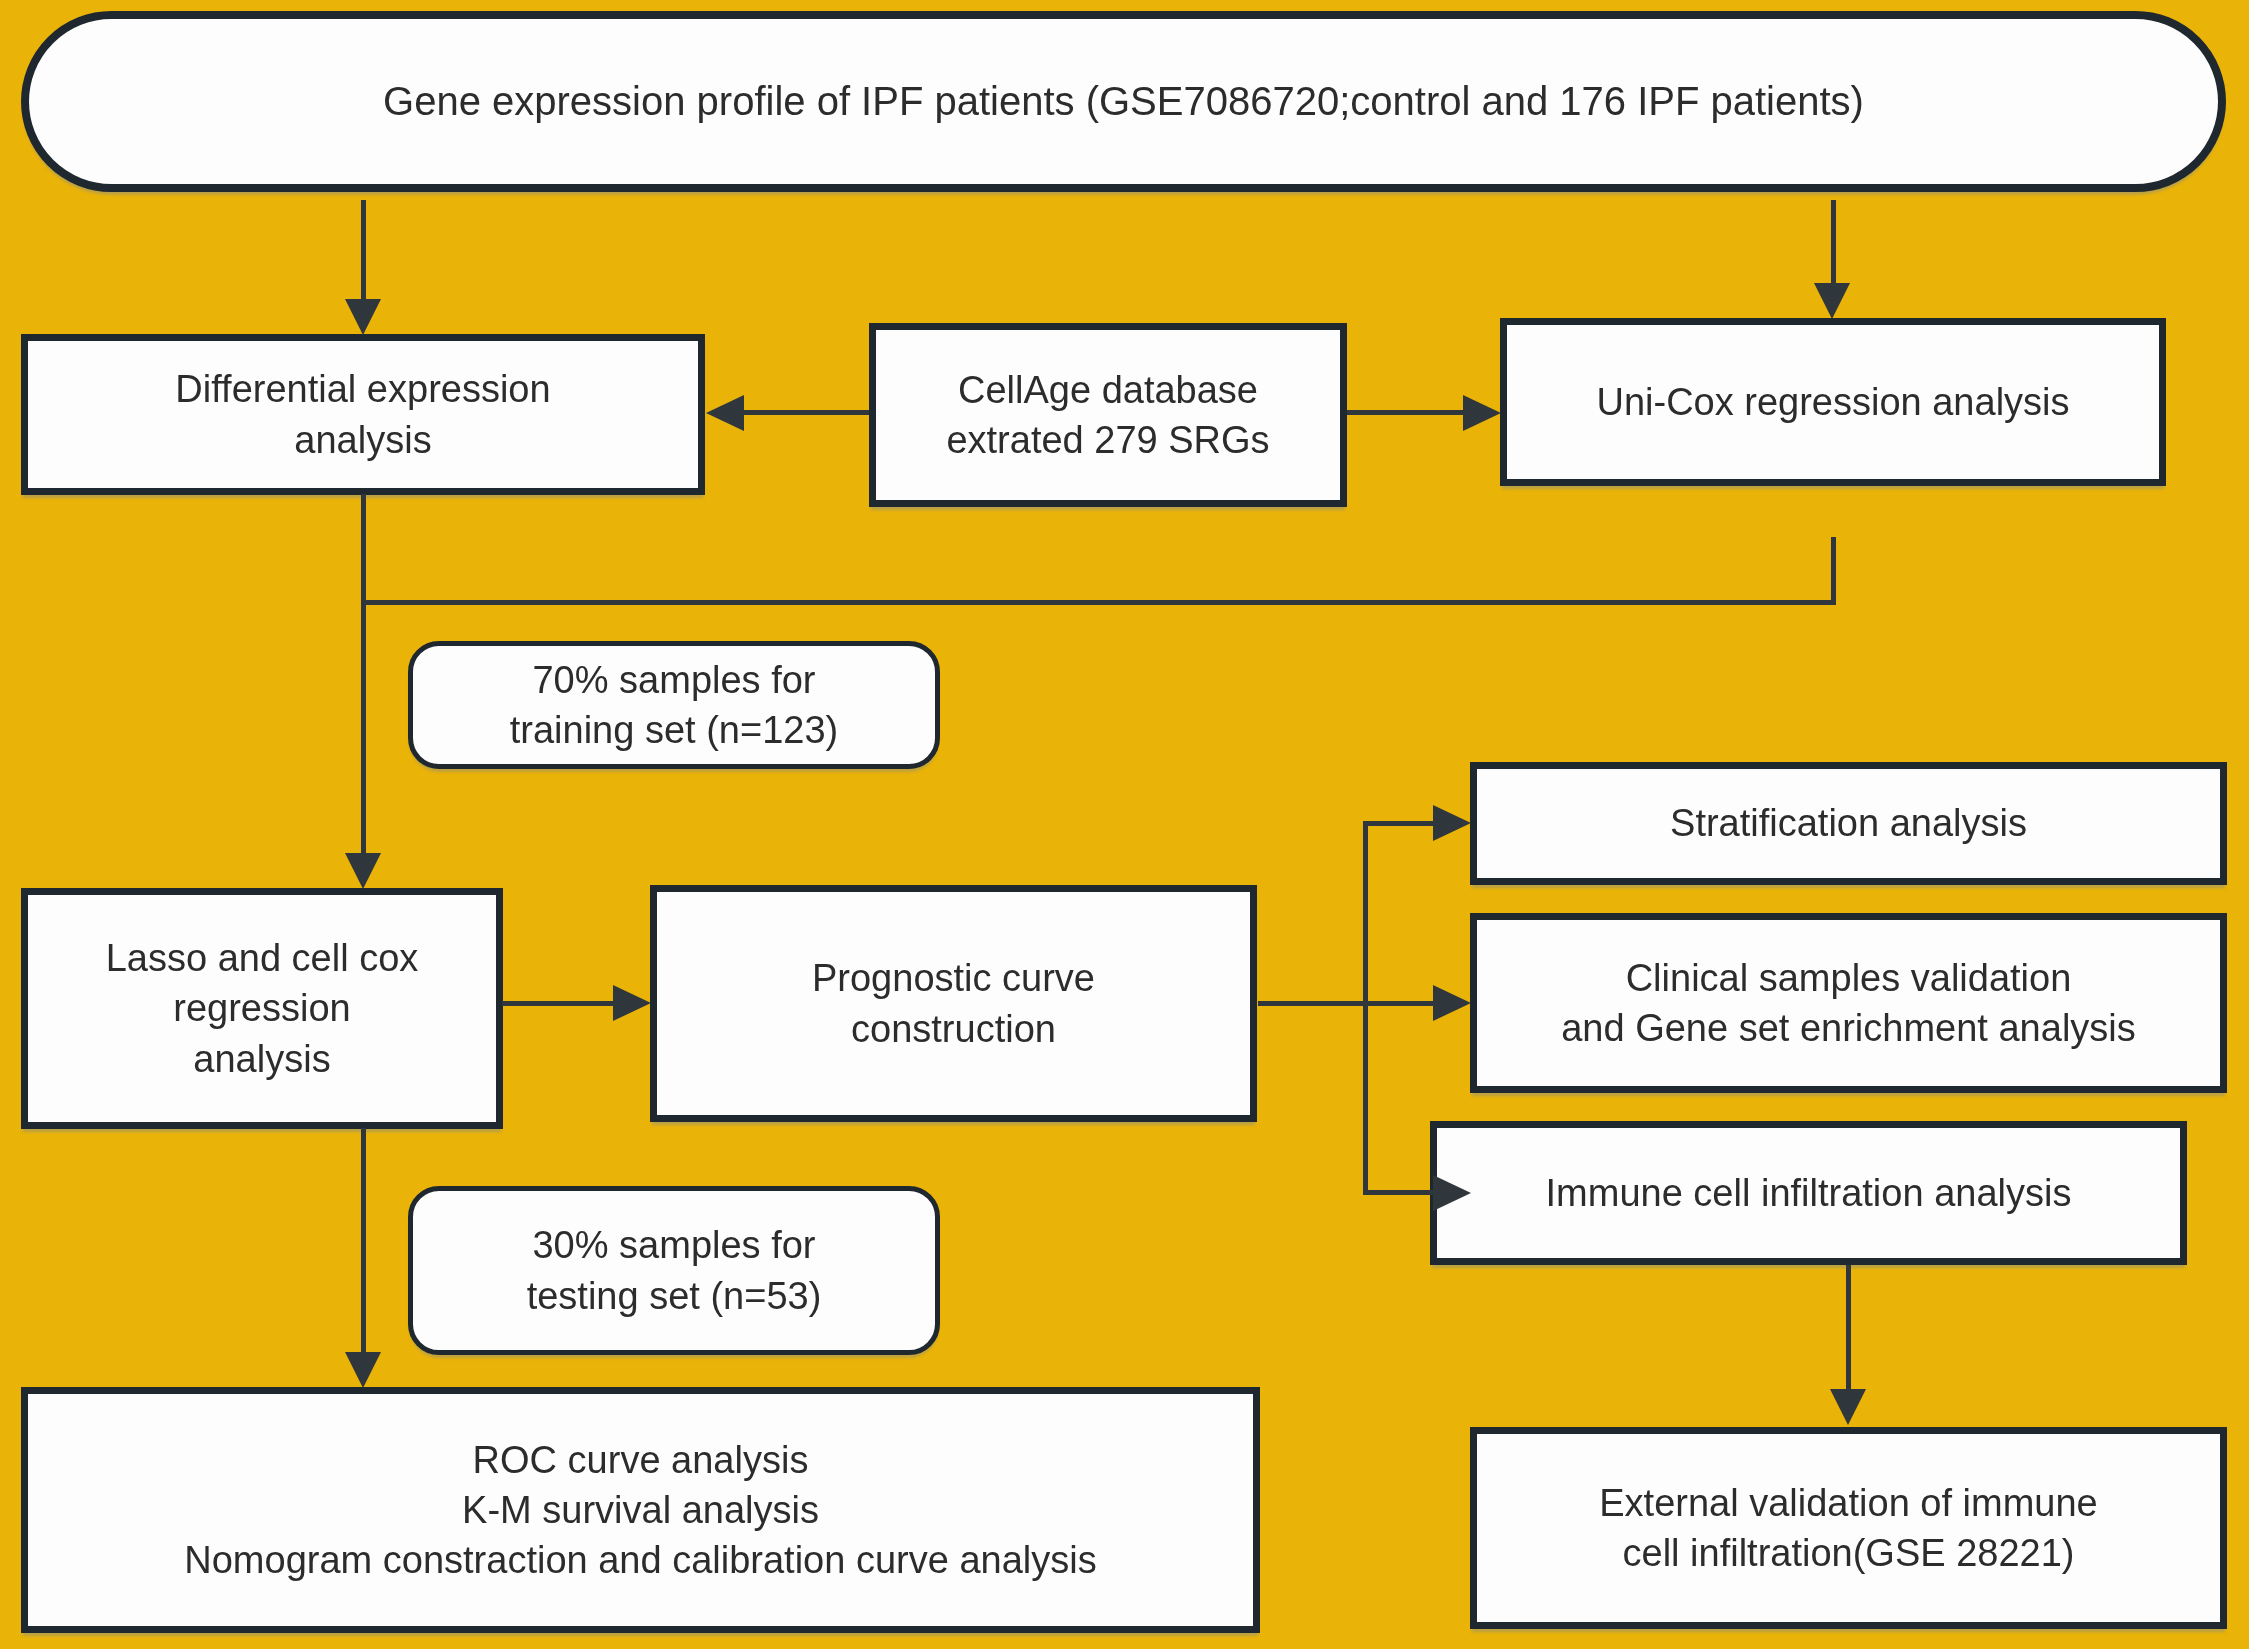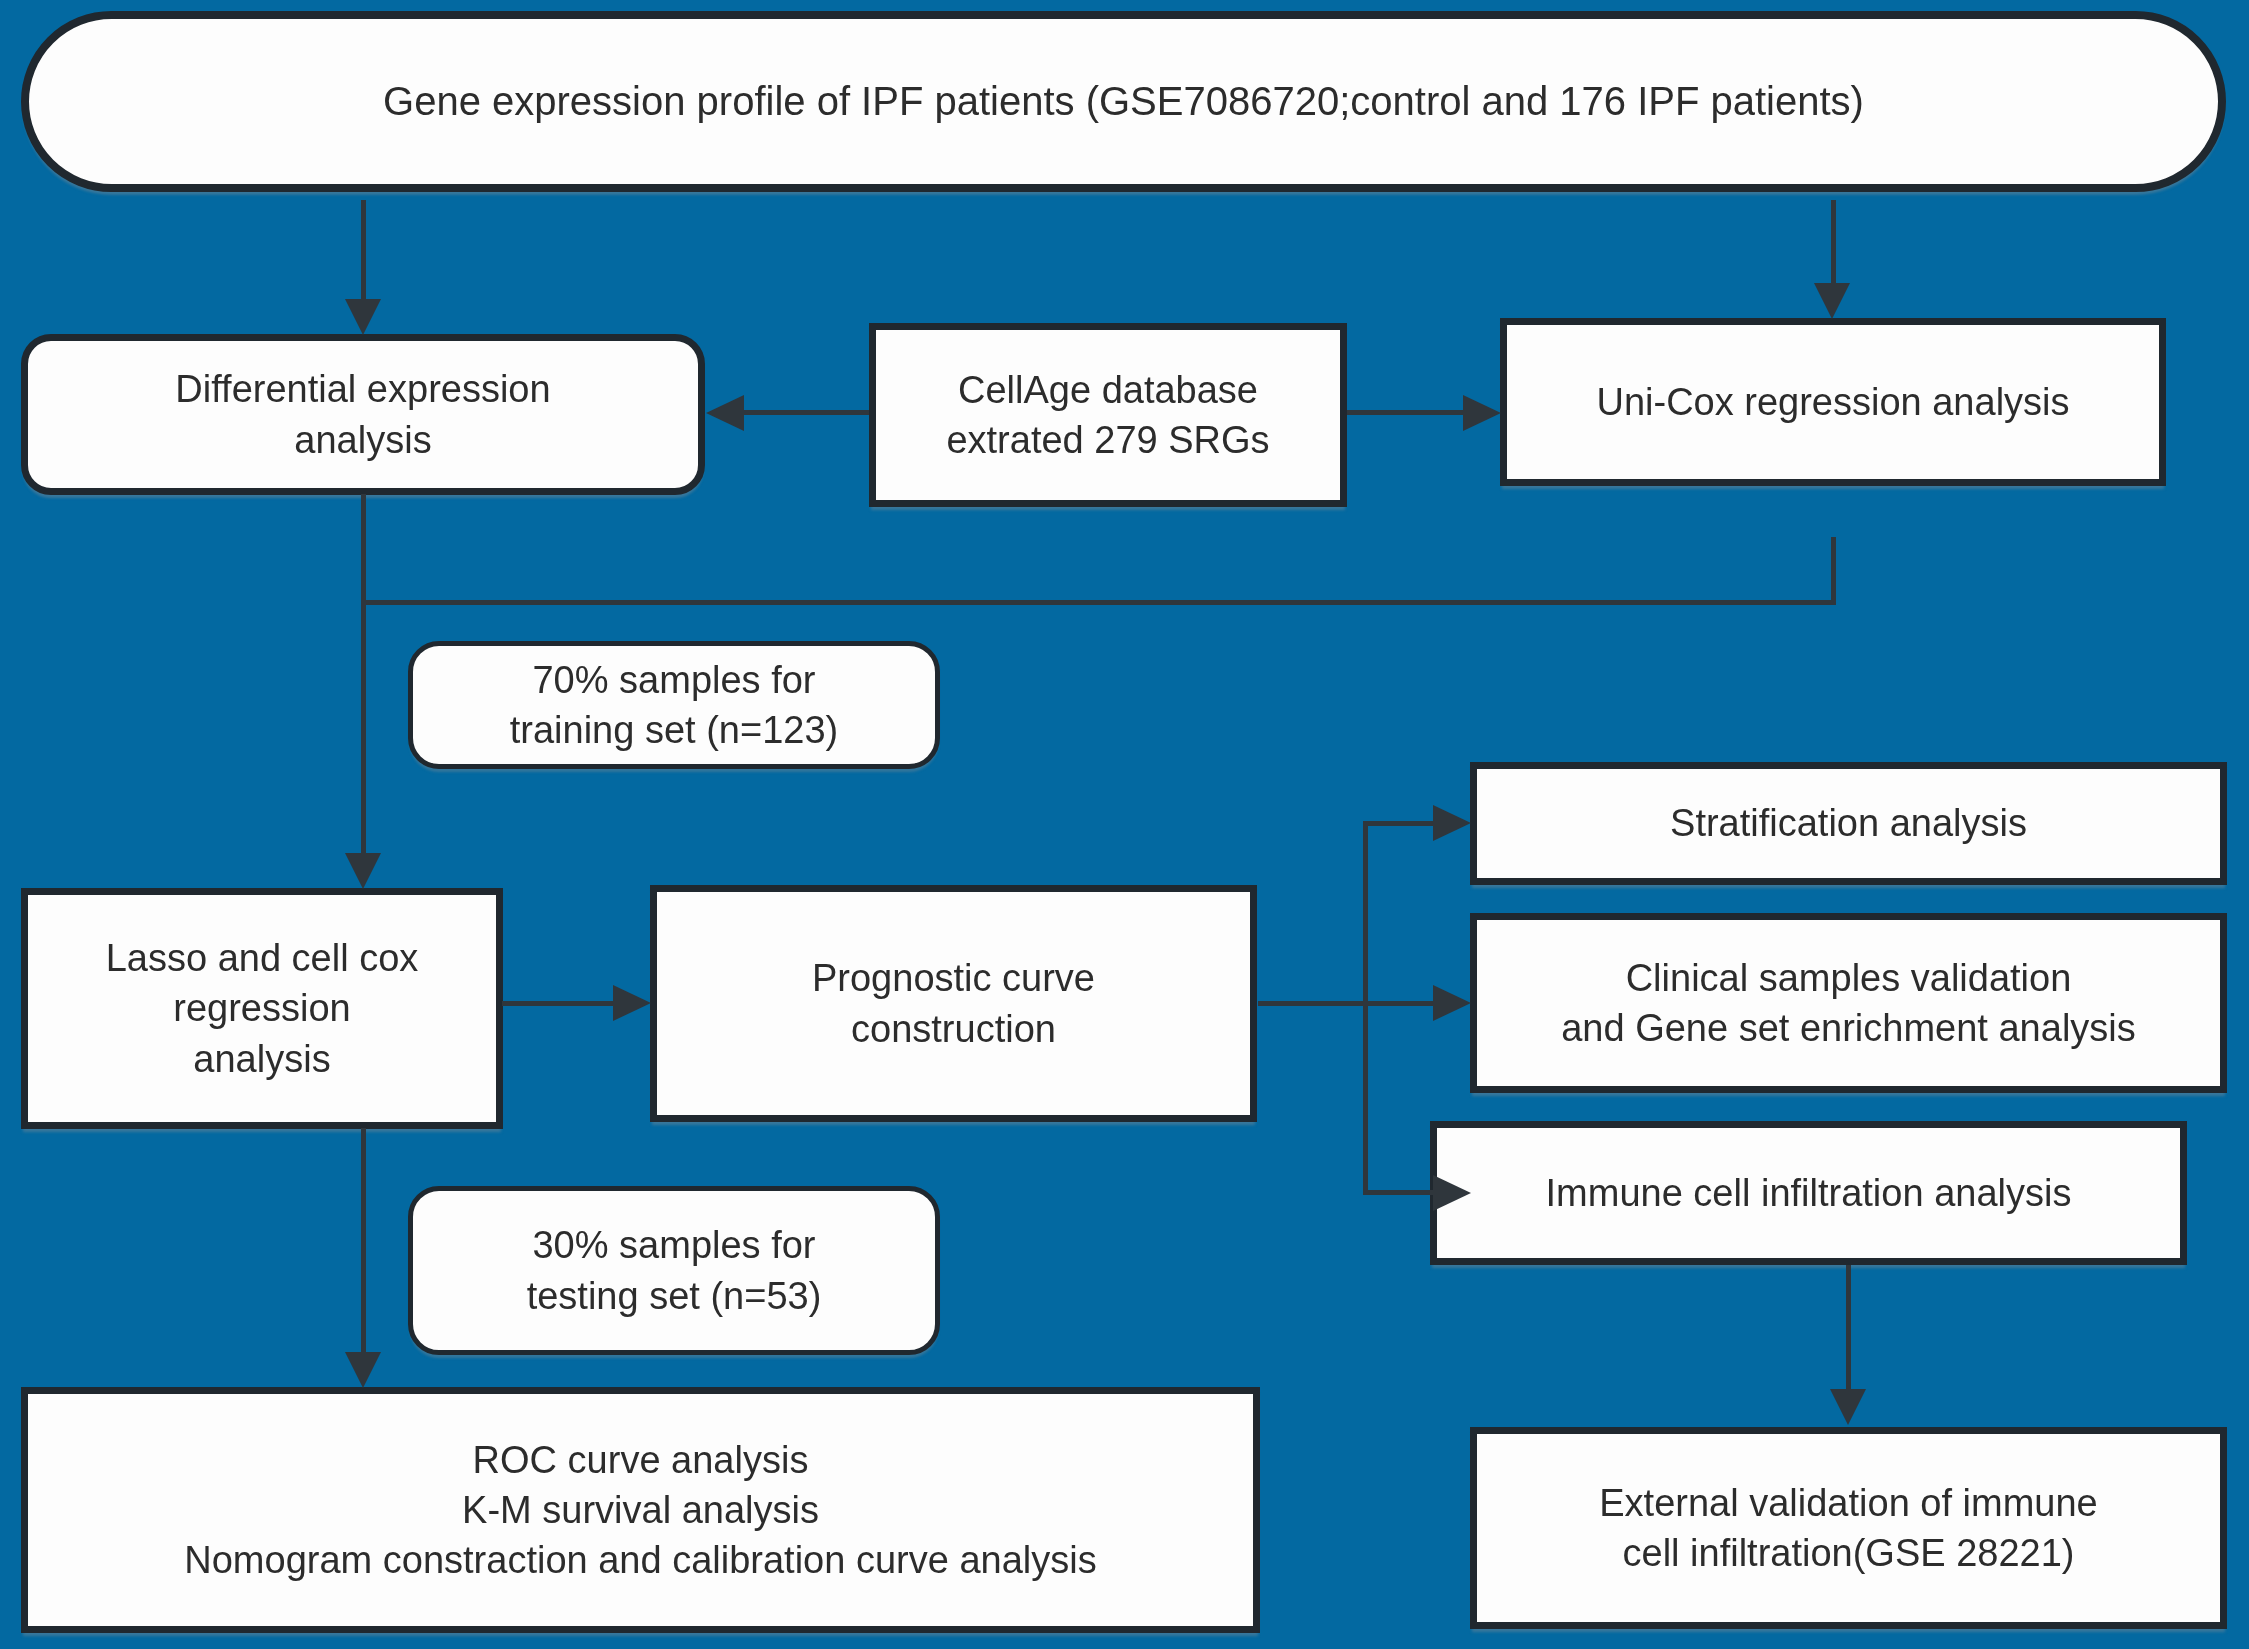--- a/index.html
+++ b/index.html
@@ -5,21 +5,21 @@
   :root{
     --border:#20282f;
     --line:#2f363c;
     --text:#2c2c2c;
     --fill:#fdfdfd;
   }
   html,body{margin:0;padding:0;background:#ffffff;}
   .canvas{
     position:relative;
     width:2250px;height:1649px;
-    background:#0369a1;
+    background:#eab308;
     font-family:"Liberation Sans", sans-serif;
     color:var(--text);
     overflow:hidden;
   }
   .box{
     position:absolute;
     box-sizing:border-box;
     background:var(--fill);
     border:7.7px solid var(--border);
     display:flex;
@@ -45,21 +45,21 @@
 </style>
 </head>
 <body>
 
 <div class="canvas">
 
   <div class="box stadium" style="left:21px;top:10.5px;width:2205px;height:181px;">
     <span class="ln">Gene expression profile of IPF patients (GSE7086720;control and 176 IPF patients)</span>
   </div>
 
-  <div class="box" style="left:21px;top:334px;width:684px;height:161px;border-radius:30px;">
+  <div class="box" style="left:21px;top:334px;width:684px;height:161px;">
     <span class="ln">Differential expression</span>
     <span class="ln">analysis</span>
   </div>
 
   <div class="box" style="left:869px;top:323px;width:478px;height:184px;">
     <span class="ln">CellAge database</span>
     <span class="ln">extrated 279 SRGs</span>
   </div>
 
   <div class="box" style="left:1500px;top:318px;width:666px;height:168px;">

